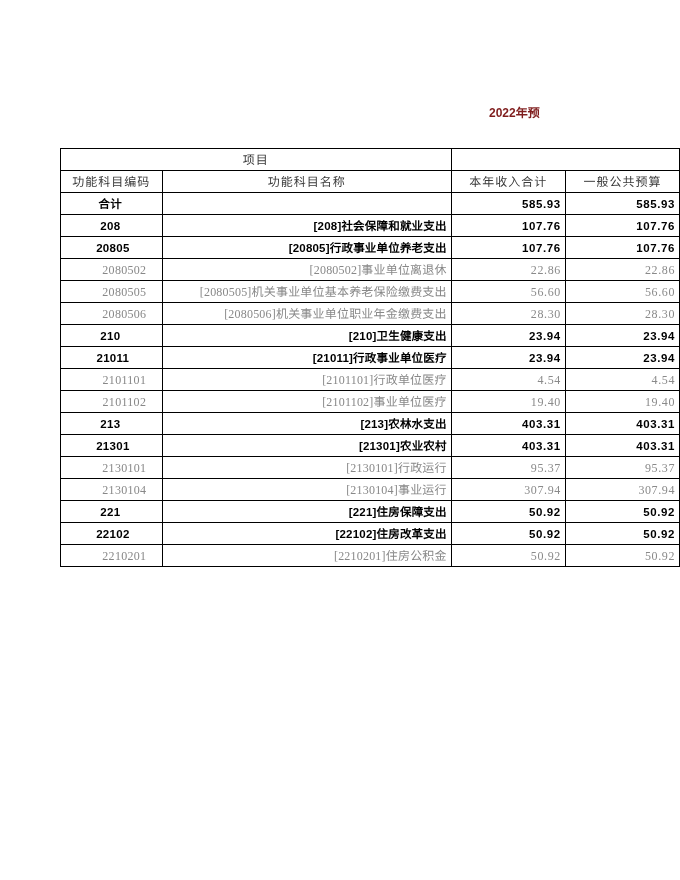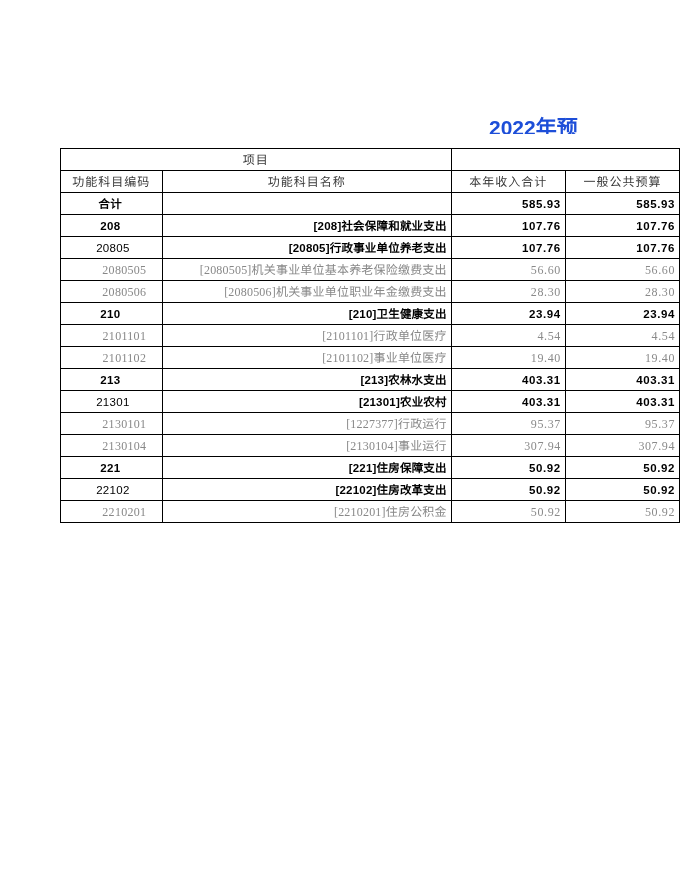--- a/index.html
+++ b/index.html
@@ -22,27 +22,27 @@
     position: absolute;
     left: 0;
     top: 100px;
     width: 680px;
     height: 34px;
     overflow: hidden;
   }
   .title-text {
     position: absolute;
     left: 489px;
-    top: 16px;
+    top: 1px;
     white-space: nowrap;
     font-family: "Liberation Sans", "DejaVu Sans", sans-serif;
     font-weight: bold;
-    font-size: 21px;
+    font-size: 12px;
     line-height: 24px;
-    color: #1d4ed8;
+    color: #7f1d1d;
     letter-spacing: 0px;
   }
 
   
   .sheet-clip {
     position: absolute;
     left: 0;
     top: 0;
     width: 680px;
     height: 784px;
@@ -114,21 +114,21 @@
   }
 
   
   tr.lv1 td.code { padding-left: 2px;  color: #000000; font-weight: bold;
                    font-family: "Liberation Sans", "DejaVu Sans", sans-serif; font-size: 11.5px; }
   tr.lv1 td.name { color: #000000; font-weight: bold;
                    font-family: "Liberation Sans", "DejaVu Sans", sans-serif; font-size: 11.5px; }
   tr.lv1 td.num  { color: #000000; font-weight: bold;
                    font-family: "Liberation Sans", "DejaVu Sans", sans-serif; font-size: 11.5px; }
 
-  tr.lv2 td.code { padding-left: 7px; color: #000000; font-weight: normal;
+  tr.lv2 td.code { padding-left: 7px; color: #000000; font-weight: bold;
                    font-family: "Liberation Sans", "DejaVu Sans", sans-serif; font-size: 11.5px; }
   tr.lv2 td.name { color: #000000; font-weight: bold;
                    font-family: "Liberation Sans", "DejaVu Sans", sans-serif; font-size: 11.5px; padding-left: 16px; }
   tr.lv2 td.num  { color: #000000; font-weight: bold;
                    font-family: "Liberation Sans", "DejaVu Sans", sans-serif; font-size: 11.5px; }
 
   tr.lv3 td.code { padding-left: 30px; }
 
   
   td.name .name-inner {
@@ -186,20 +186,28 @@
         </tr>
         <tr class="lv2">
           <td class="code">20805</td>
           <td class="name">
             <span class="name-inner">[20805]行政事业单位养老支出</span>
           </td>
           <td class="num">107.76</td>
           <td class="num">107.76</td>
         </tr>
         <tr class="lv3">
+          <td class="code">2080502</td>
+          <td class="name">
+            <span class="name-inner">[2080502]事业单位离退休</span>
+          </td>
+          <td class="num">22.86</td>
+          <td class="num">22.86</td>
+        </tr>
+        <tr class="lv3">
           <td class="code">2080505</td>
           <td class="name">
             <span class="name-inner">[2080505]机关事业单位基本养老保险缴费支出</span>
           </td>
           <td class="num">56.60</td>
           <td class="num">56.60</td>
         </tr>
         <tr class="lv3">
           <td class="code">2080506</td>
           <td class="name">
@@ -209,20 +217,28 @@
           <td class="num">28.30</td>
         </tr>
         <tr class="lv1">
           <td class="code">210</td>
           <td class="name">
             <span class="name-inner">[210]卫生健康支出</span>
           </td>
           <td class="num">23.94</td>
           <td class="num">23.94</td>
         </tr>
+        <tr class="lv2">
+          <td class="code">21011</td>
+          <td class="name">
+            <span class="name-inner">[21011]行政事业单位医疗</span>
+          </td>
+          <td class="num">23.94</td>
+          <td class="num">23.94</td>
+        </tr>
         <tr class="lv3">
           <td class="code">2101101</td>
           <td class="name">
             <span class="name-inner">[2101101]行政单位医疗</span>
           </td>
           <td class="num">4.54</td>
           <td class="num">4.54</td>
         </tr>
         <tr class="lv3">
           <td class="code">2101102</td>
@@ -244,21 +260,21 @@
           <td class="code">21301</td>
           <td class="name">
             <span class="name-inner">[21301]农业农村</span>
           </td>
           <td class="num">403.31</td>
           <td class="num">403.31</td>
         </tr>
         <tr class="lv3">
           <td class="code">2130101</td>
           <td class="name">
-            <span class="name-inner">[1227377]行政运行</span>
+            <span class="name-inner">[2130101]行政运行</span>
           </td>
           <td class="num">95.37</td>
           <td class="num">95.37</td>
         </tr>
         <tr class="lv3">
           <td class="code">2130104</td>
           <td class="name">
             <span class="name-inner">[2130104]事业运行</span>
           </td>
           <td class="num">307.94</td>

